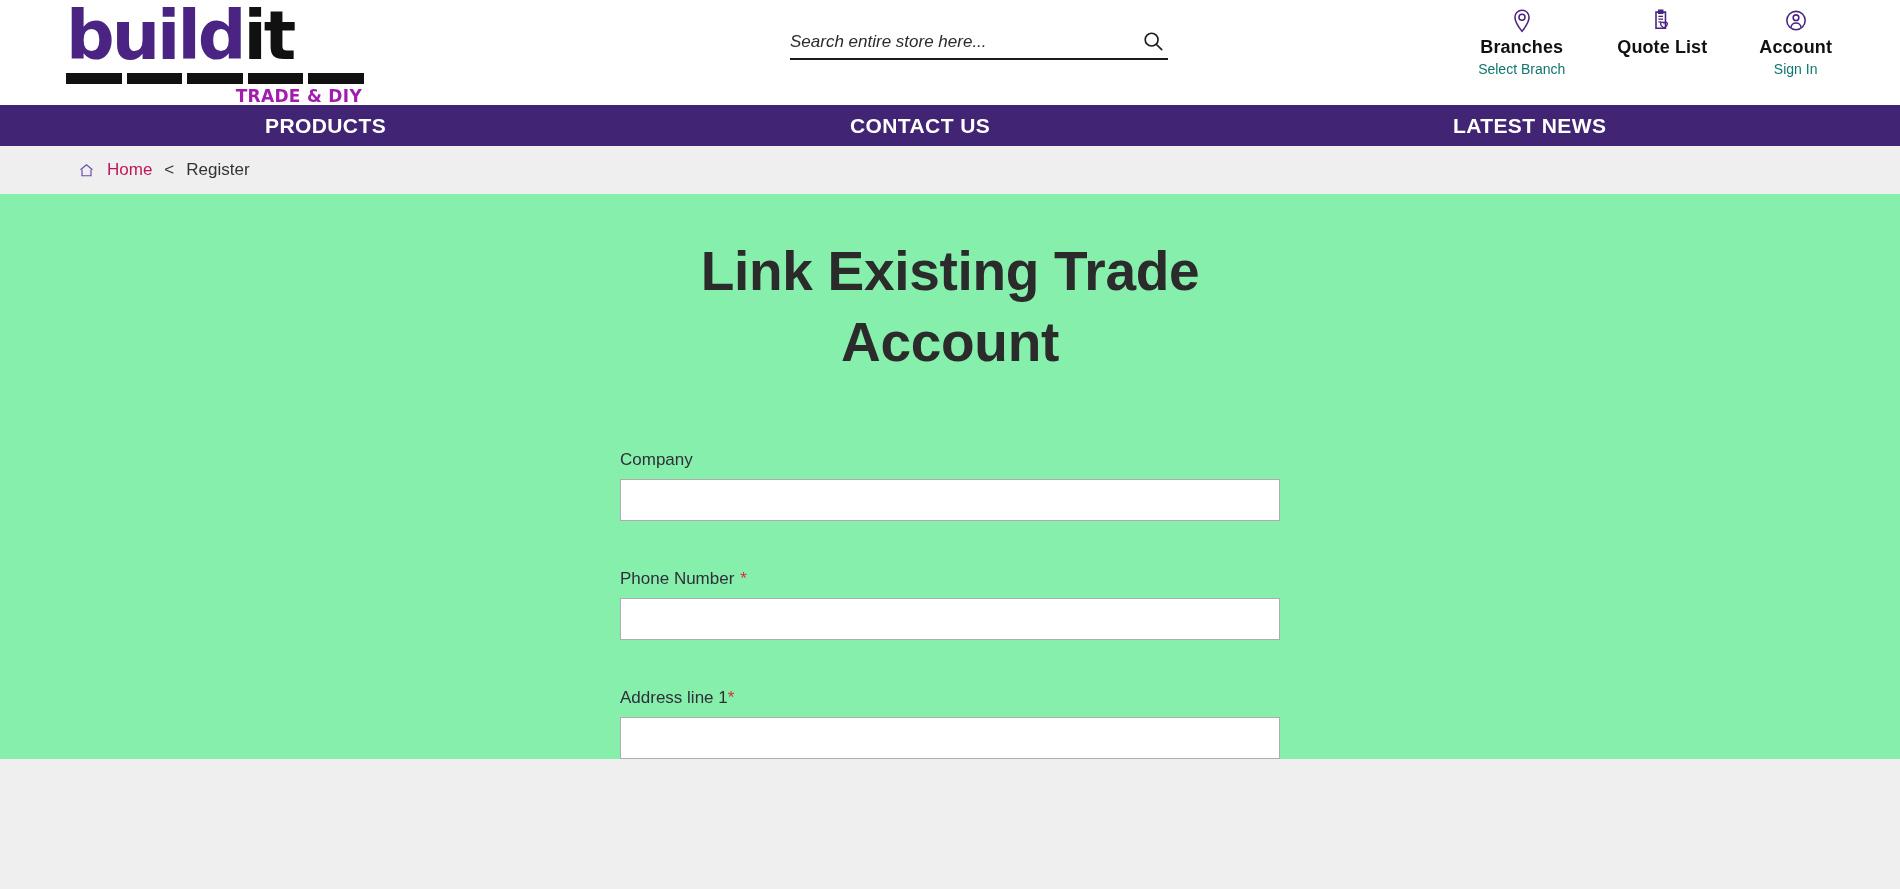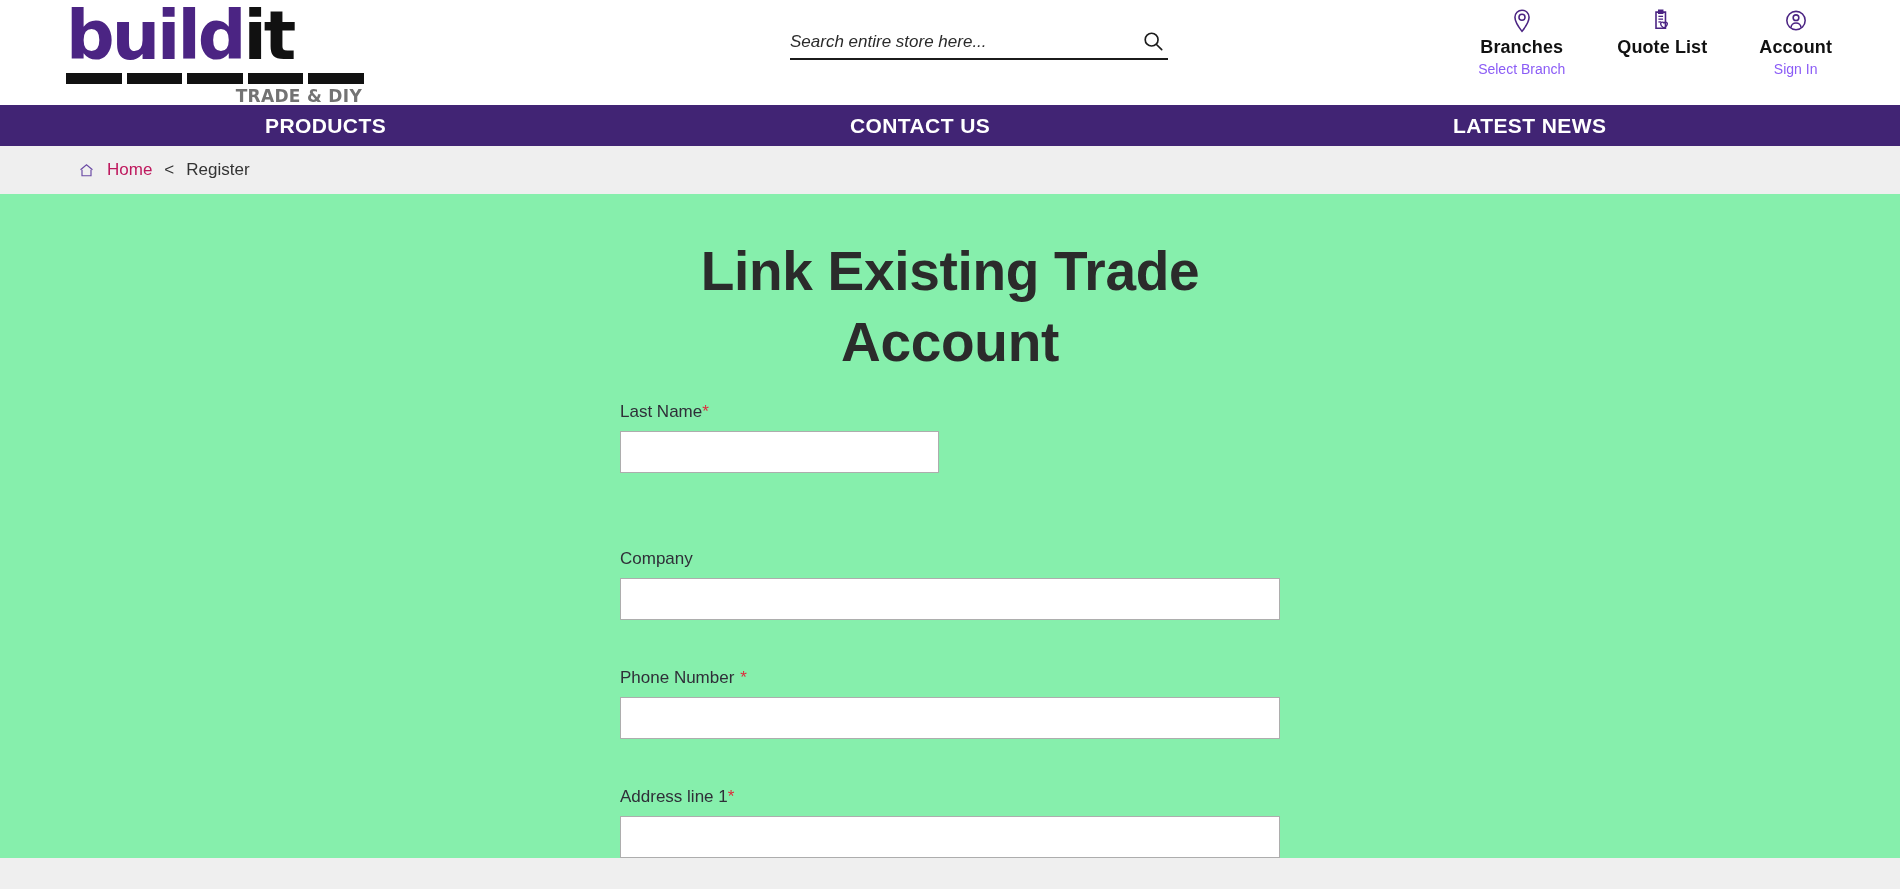--- a/index.html
+++ b/index.html
@@ -53,21 +53,21 @@
     background: #111111;
     flex: 1;
   }
   .logo-tag {
     width: 302px;
     text-align: right;
     font-family: "DejaVu Sans", sans-serif;
     font-size: 17px;
     font-weight: 800;
     letter-spacing: 0.3px;
-    color: #737373;
+    color: #a21caf;
     margin-top: 2px;
     padding-right: 2px;
   }
 
   .search-wrap {
     position: absolute;
     left: 790px;
     top: 30px;
     width: 378px;
   }
@@ -115,21 +115,21 @@
   .hlink .hicon { height: 26px; line-height: 0; margin-bottom: 3px; }
   .hlink .htitle {
     font-size: 18px;
     font-weight: 700;
     color: #111111;
     white-space: nowrap;
     letter-spacing: 0.1px;
   }
   .hlink .hsub {
     font-size: 14px;
-    color: #8b5cf6;
+    color: #0f766e;
     margin-top: 3px;
     white-space: nowrap;
   }
   .hsub-spacer { height: 17px; }
 
   
   .nav {
     height: 41px;
     background: #412474;
     display: flex;
@@ -317,26 +317,20 @@
 
 <div class="main">
 
   <h1 class="page-title">Link Existing Trade Account</h1>
 
   <div class="form">
 
     <div class="form-row">
 
 
-      <div class="field half">
-        <label class="flabel"><span>Last Name</span><span class="req">*</span></label>
-        <div class="input-holder">
-          <input class="finput" type="text" value="" style="">
-        </div>
-      </div>
 
     </div>
 
     <div class="field full">
       <label class="flabel">Company</label>
       <div class="input-holder">
         <input class="finput" type="text" value="" style="">
       </div>
     </div>
 

